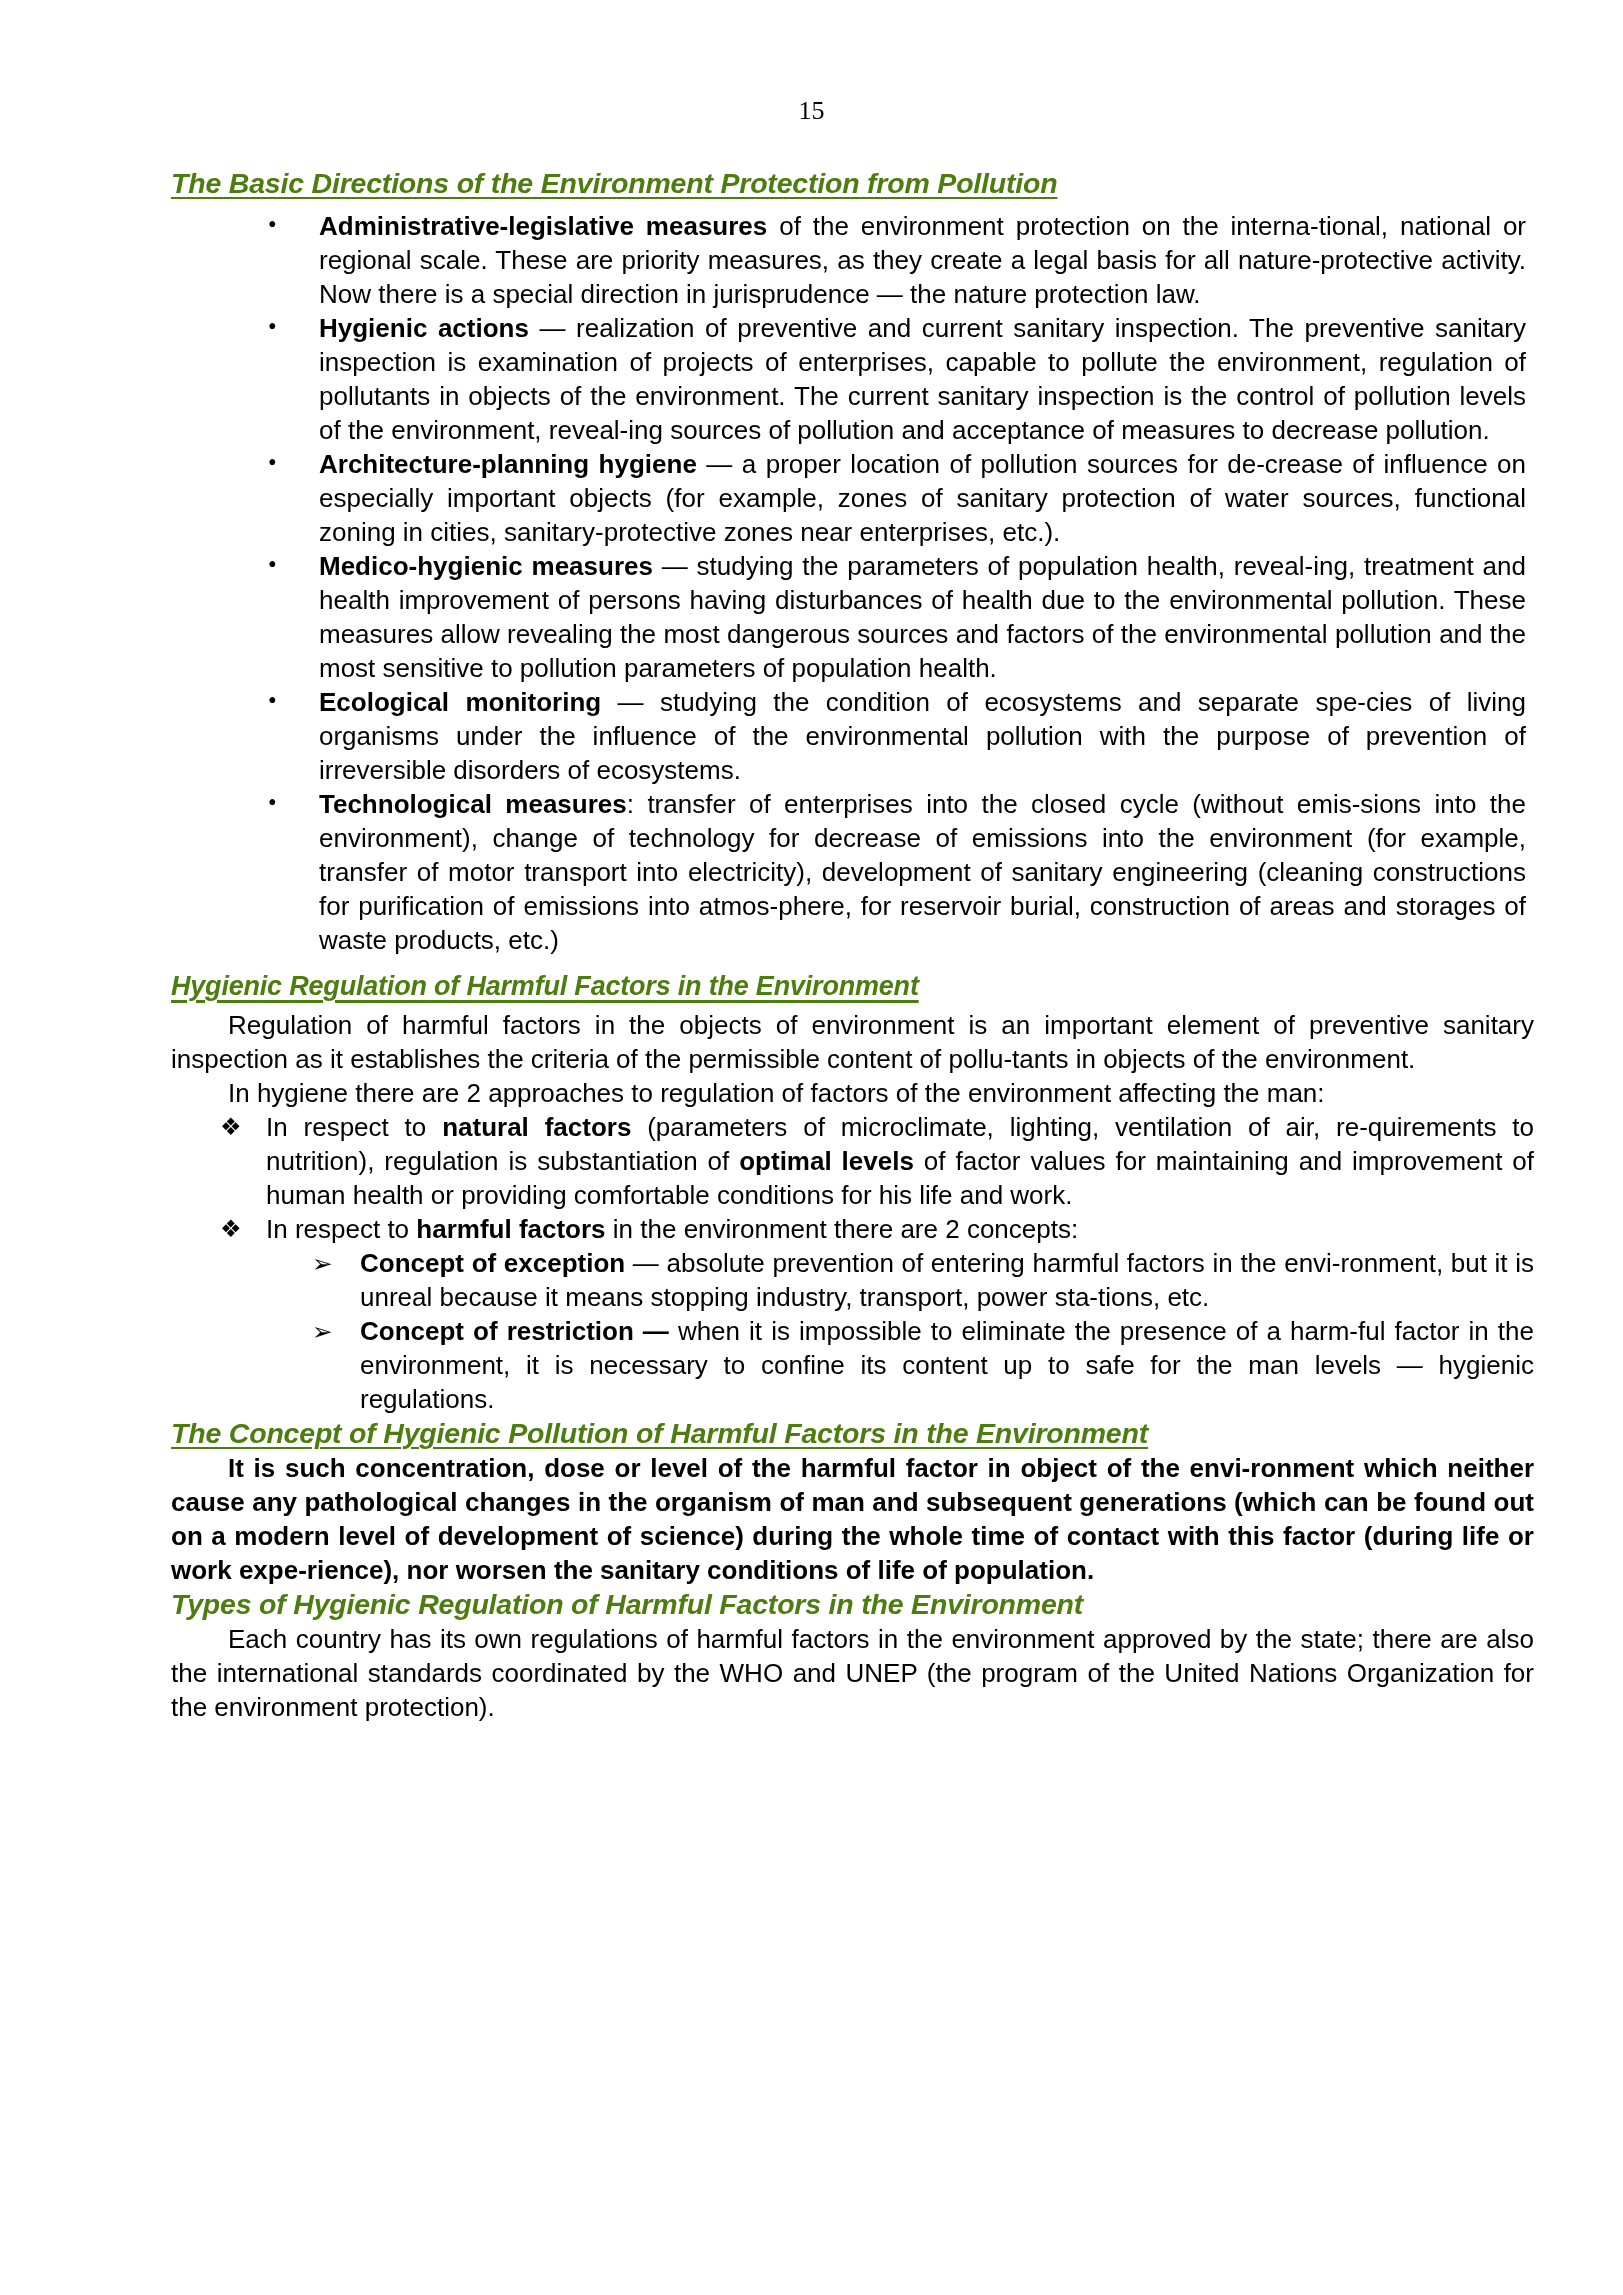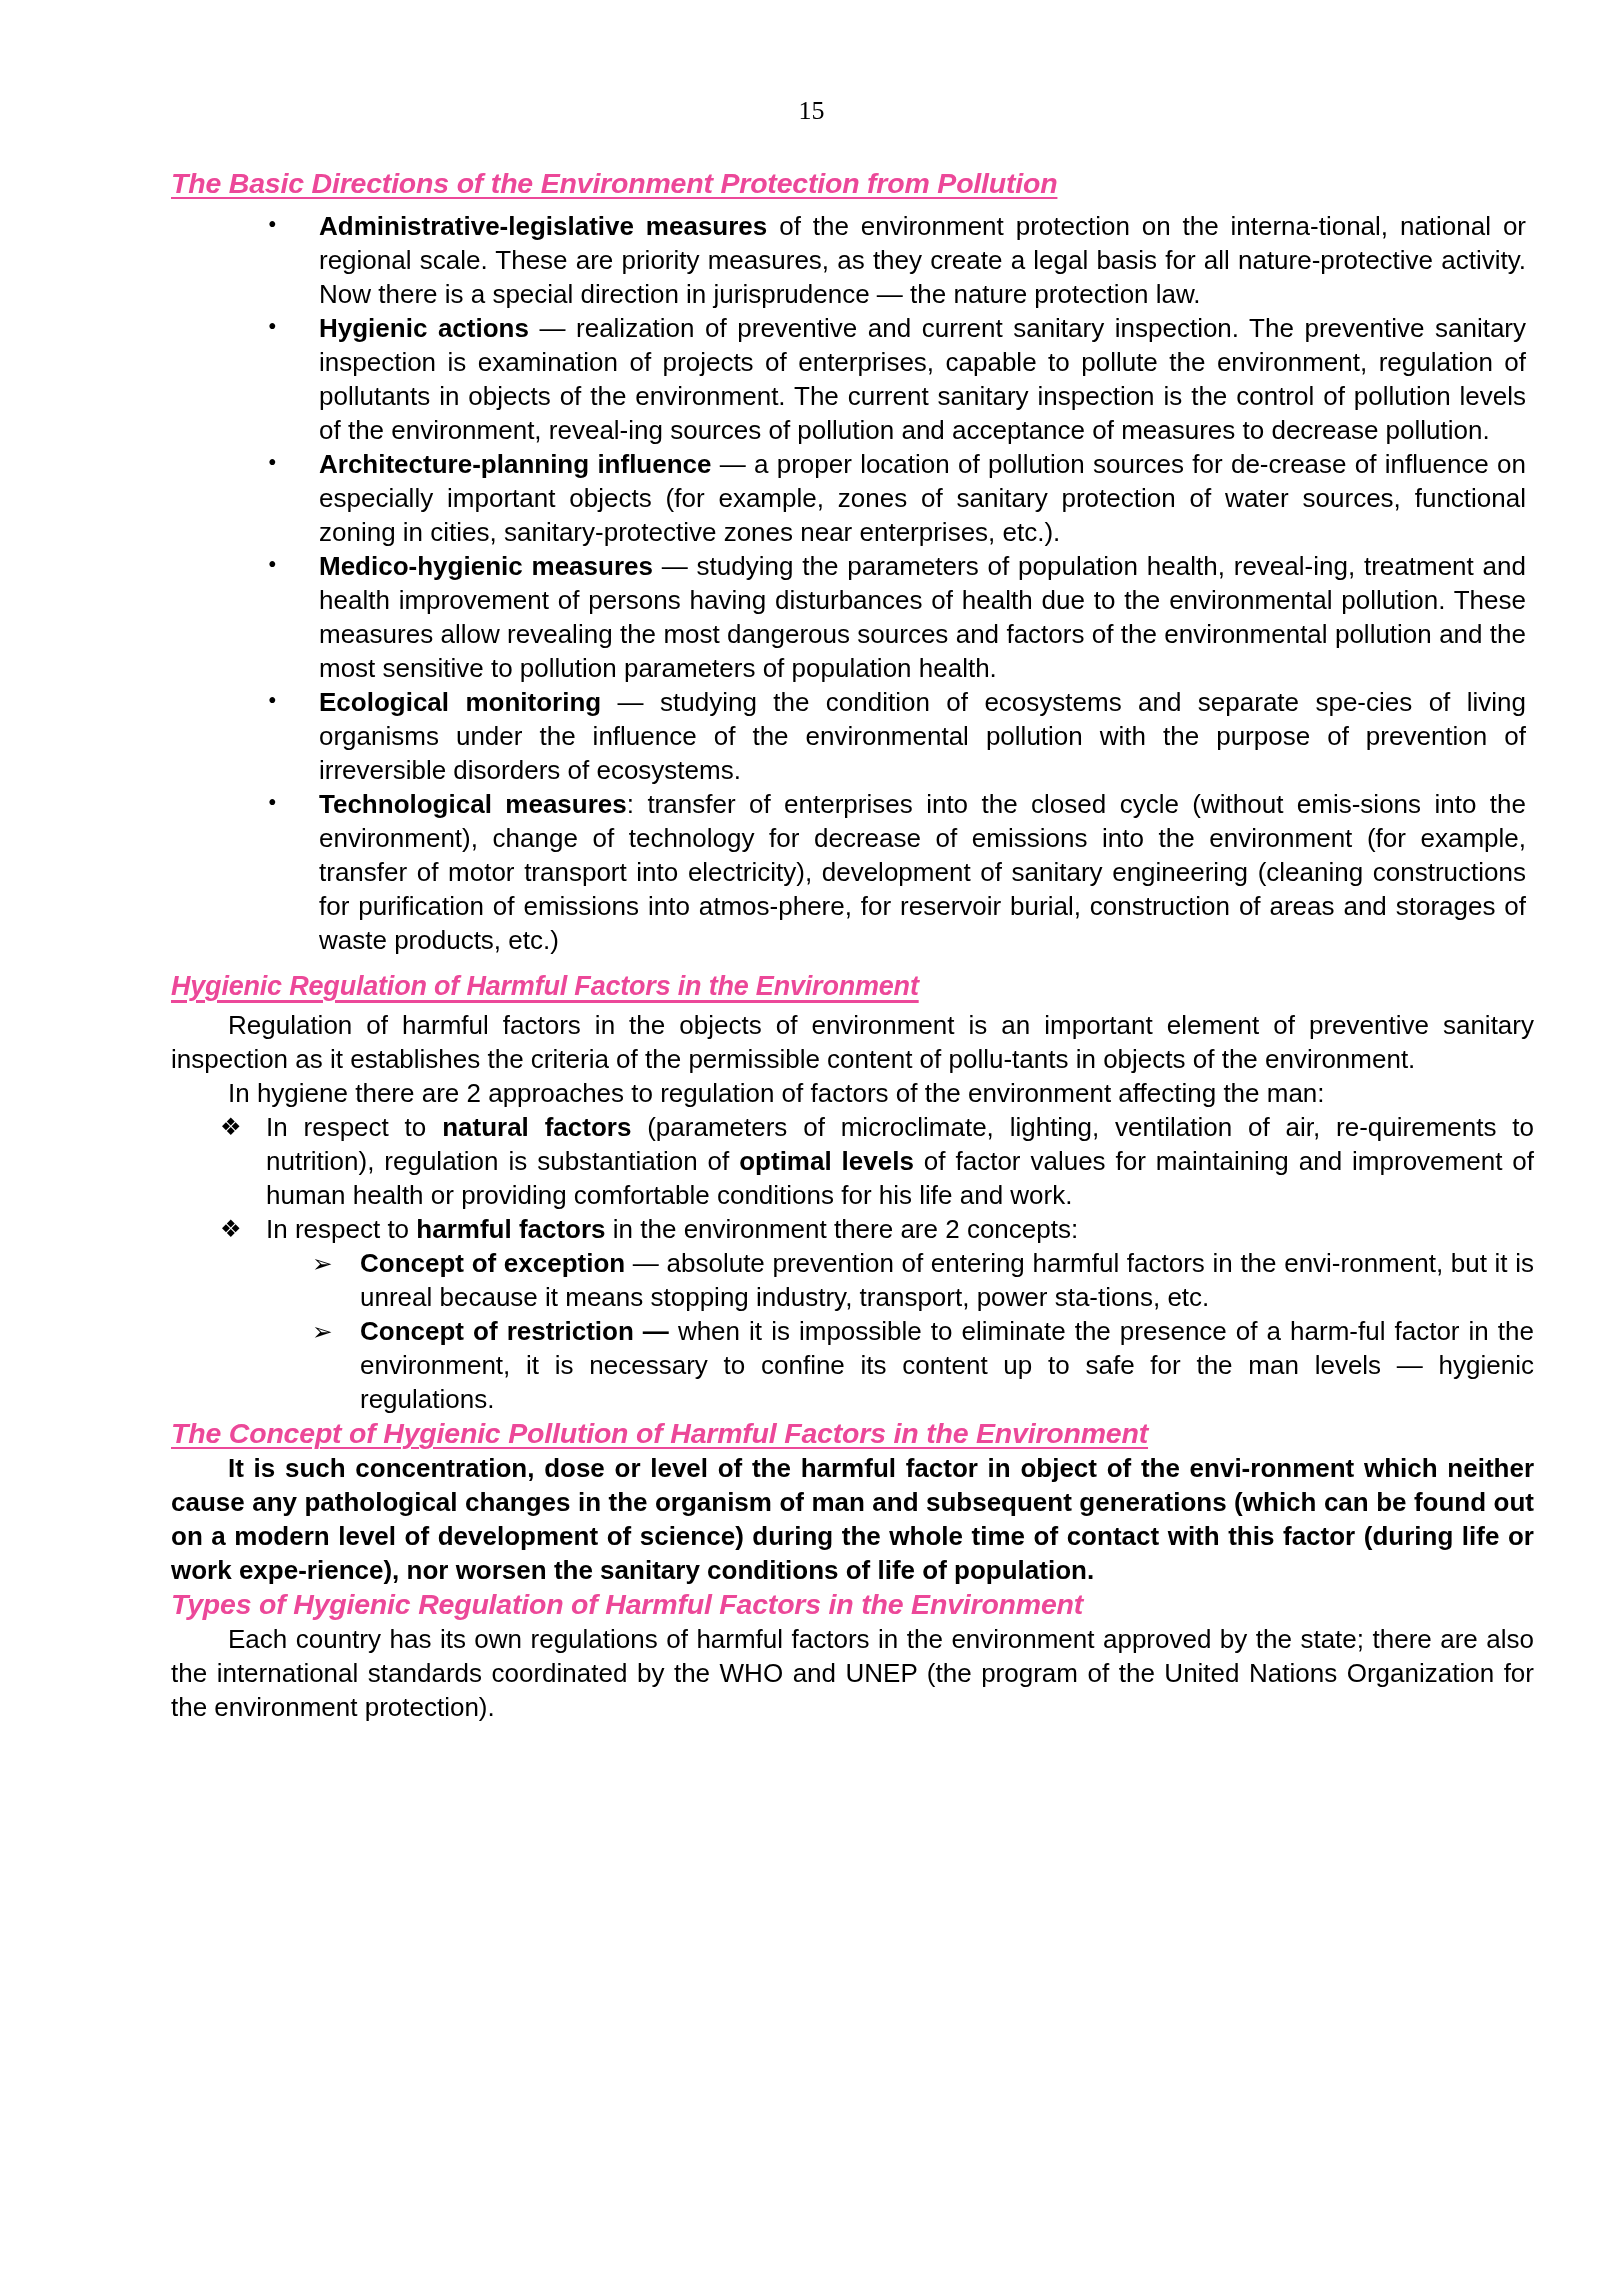--- a/index.html
+++ b/index.html
@@ -45,21 +45,21 @@
 
   
   h1.sec-head,
   h2.sec-head,
   h3.sec-head {
     margin: 0;
     padding: 0;
     font-family: "Liberation Sans", sans-serif;
     font-weight: bold;
     font-style: italic;
-    color: #ec4899;
+    color: #4d7c0f;
     letter-spacing: -0.2px;
   }
 
   h2.head-lvl1 {           
     font-size: 27px;
     line-height: 43px;
     text-decoration: underline;
     text-underline-offset: 4.8px;
     text-decoration-thickness: 3.2px;
   }
@@ -185,21 +185,21 @@
     <h3 class="sec-head head-lvl2">The Basic Directions of the Environment Protection from Pollution</h3>
 
     <ul class="dots">
       <li>
         <b>Administrative-legislative measures</b><span> of the environment protection on the interna-tional, national or regional scale. These are priority measures, as they create a legal basis for all nature-protective activity. Now there is a special direction in jurisprudence — the nature protection law.</span>
       </li>
       <li>
         <b>Hygienic actions</b><span> — realization of preventive and current sanitary inspection. The preventive sanitary inspection is examination of projects of enterprises, capable to pollute the environment, regulation of pollutants in objects of the environment. The current sanitary inspection is the control of pollution levels of the environment, reveal-ing sources of pollution and acceptance of measures to decrease pollution.</span>
       </li>
       <li>
-        <b>Architecture-planning influence</b><span> — a proper location of pollution sources for de-crease of influence on especially important objects (for example, zones of sanitary protection of water sources, functional zoning in cities, sanitary-protective zones near enterprises, etc.).</span>
+        <b>Architecture-planning hygiene</b><span> — a proper location of pollution sources for de-crease of influence on especially important objects (for example, zones of sanitary protection of water sources, functional zoning in cities, sanitary-protective zones near enterprises, etc.).</span>
       </li>
       <li>
         <b>Medico-hygienic measures</b><span> — studying the parameters of population health, reveal-ing, treatment and health improvement of persons having disturbances of health due to the environmental pollution. These measures allow revealing the most dangerous sources and factors of the environmental pollution and the most sensitive to pollution parameters of population health.</span>
       </li>
       <li>
         <b>Ecological monitoring</b><span> — studying the condition of ecosystems and separate spe-cies of living organisms under the influence of the environmental pollution with the purpose of prevention of irreversible disorders of ecosystems.</span>
       </li>
       <li>
         <b>Technological measures</b><span>: transfer of enterprises into the closed cycle (without emis-sions into the environment), change of technology for decrease of emissions into the environment (for example, transfer of motor transport into electricity), development of sanitary engineering (cleaning constructions for purification of emissions into atmos-phere, for reservoir burial, construction of areas and storages of waste products, etc.)</span>
       </li>

